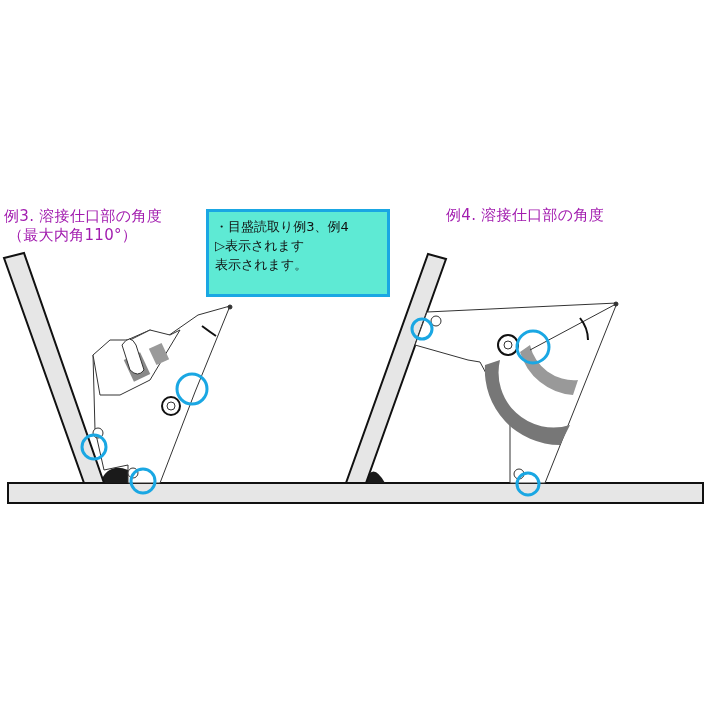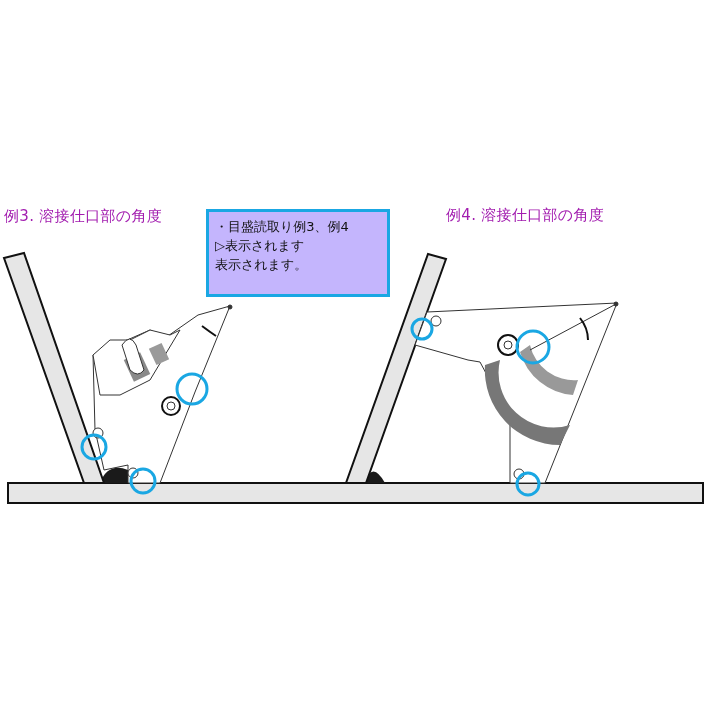--- a/index.html
+++ b/index.html
@@ -1,27 +1,28 @@
 <!DOCTYPE html>
 <html><head>
 <meta charset="utf-8">
 <style>
   html, body { margin:0; padding:0; background:#ffffff; }
   body { width:713px; height:713px; position:relative; overflow:hidden; font-family:"DejaVu Sans", sans-serif; }
   .title { position:absolute; color:#a21caf; font-size:15px; line-height:19px; white-space:nowrap; letter-spacing:0.3px; }
   .title .sub { display:block; padding-left:4px; }
-  .note-box { position:absolute; left:206px; top:209px; width:184px; height:88px; border:3px solid #1aa7e3; box-sizing:border-box; padding:5px 6px; background:#c4b5fd; }
+  .note-box { position:absolute; left:206px; top:209px; width:184px; height:88px; border:3px solid #1aa7e3; box-sizing:border-box; padding:5px 6px; background:#5eead4; }
   .note-box div { font-size:13px; line-height:19px; color:#111; white-space:nowrap; }
   svg { position:absolute; left:0; top:0; }
 </style>
 </head>
 <body>
 
 <div class="title" style="left:4px; top:207px;">
   <span>例3. 溶接仕口部の角度</span>
+  <span class="sub">（最大内角110°）</span>
 </div>
 
 <div class="title" style="left:446px; top:206px;">
   <span>例4. 溶接仕口部の角度</span>
 </div>
 
 <div class="note-box">
   <div>・目盛読取り例3、例4</div>
   <div>▷表示されます</div>
   <div>表示されます。</div>

